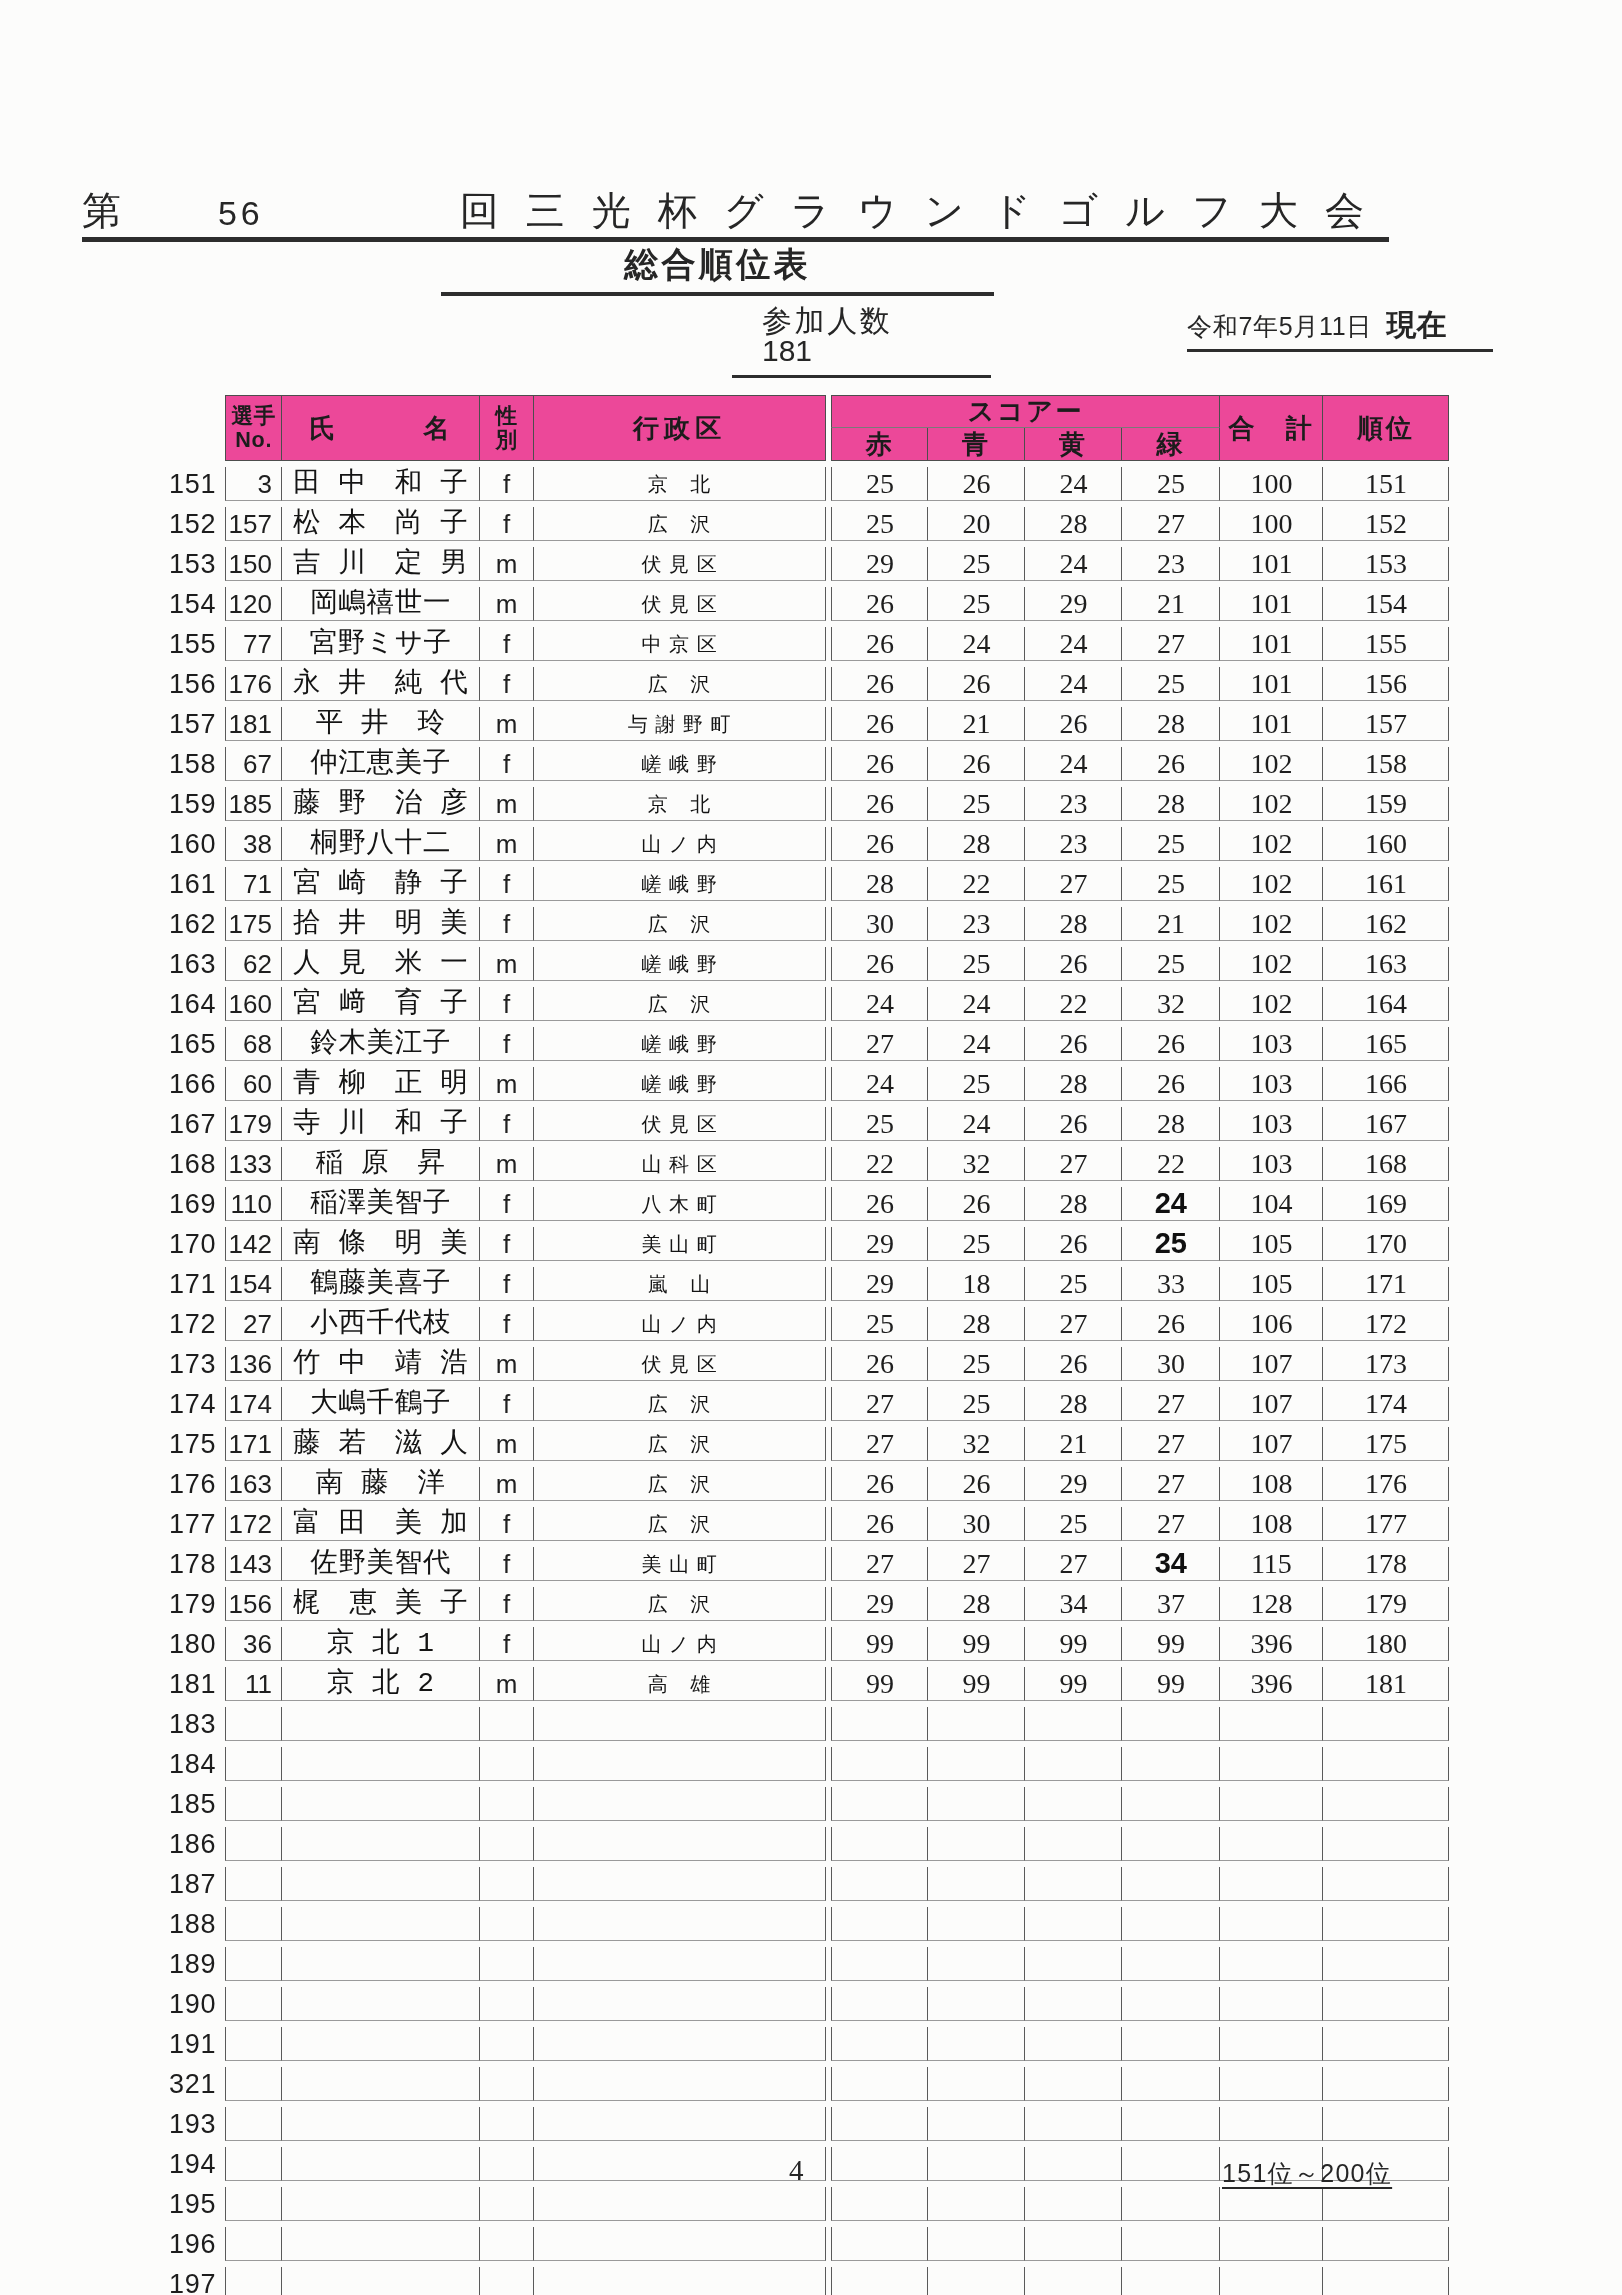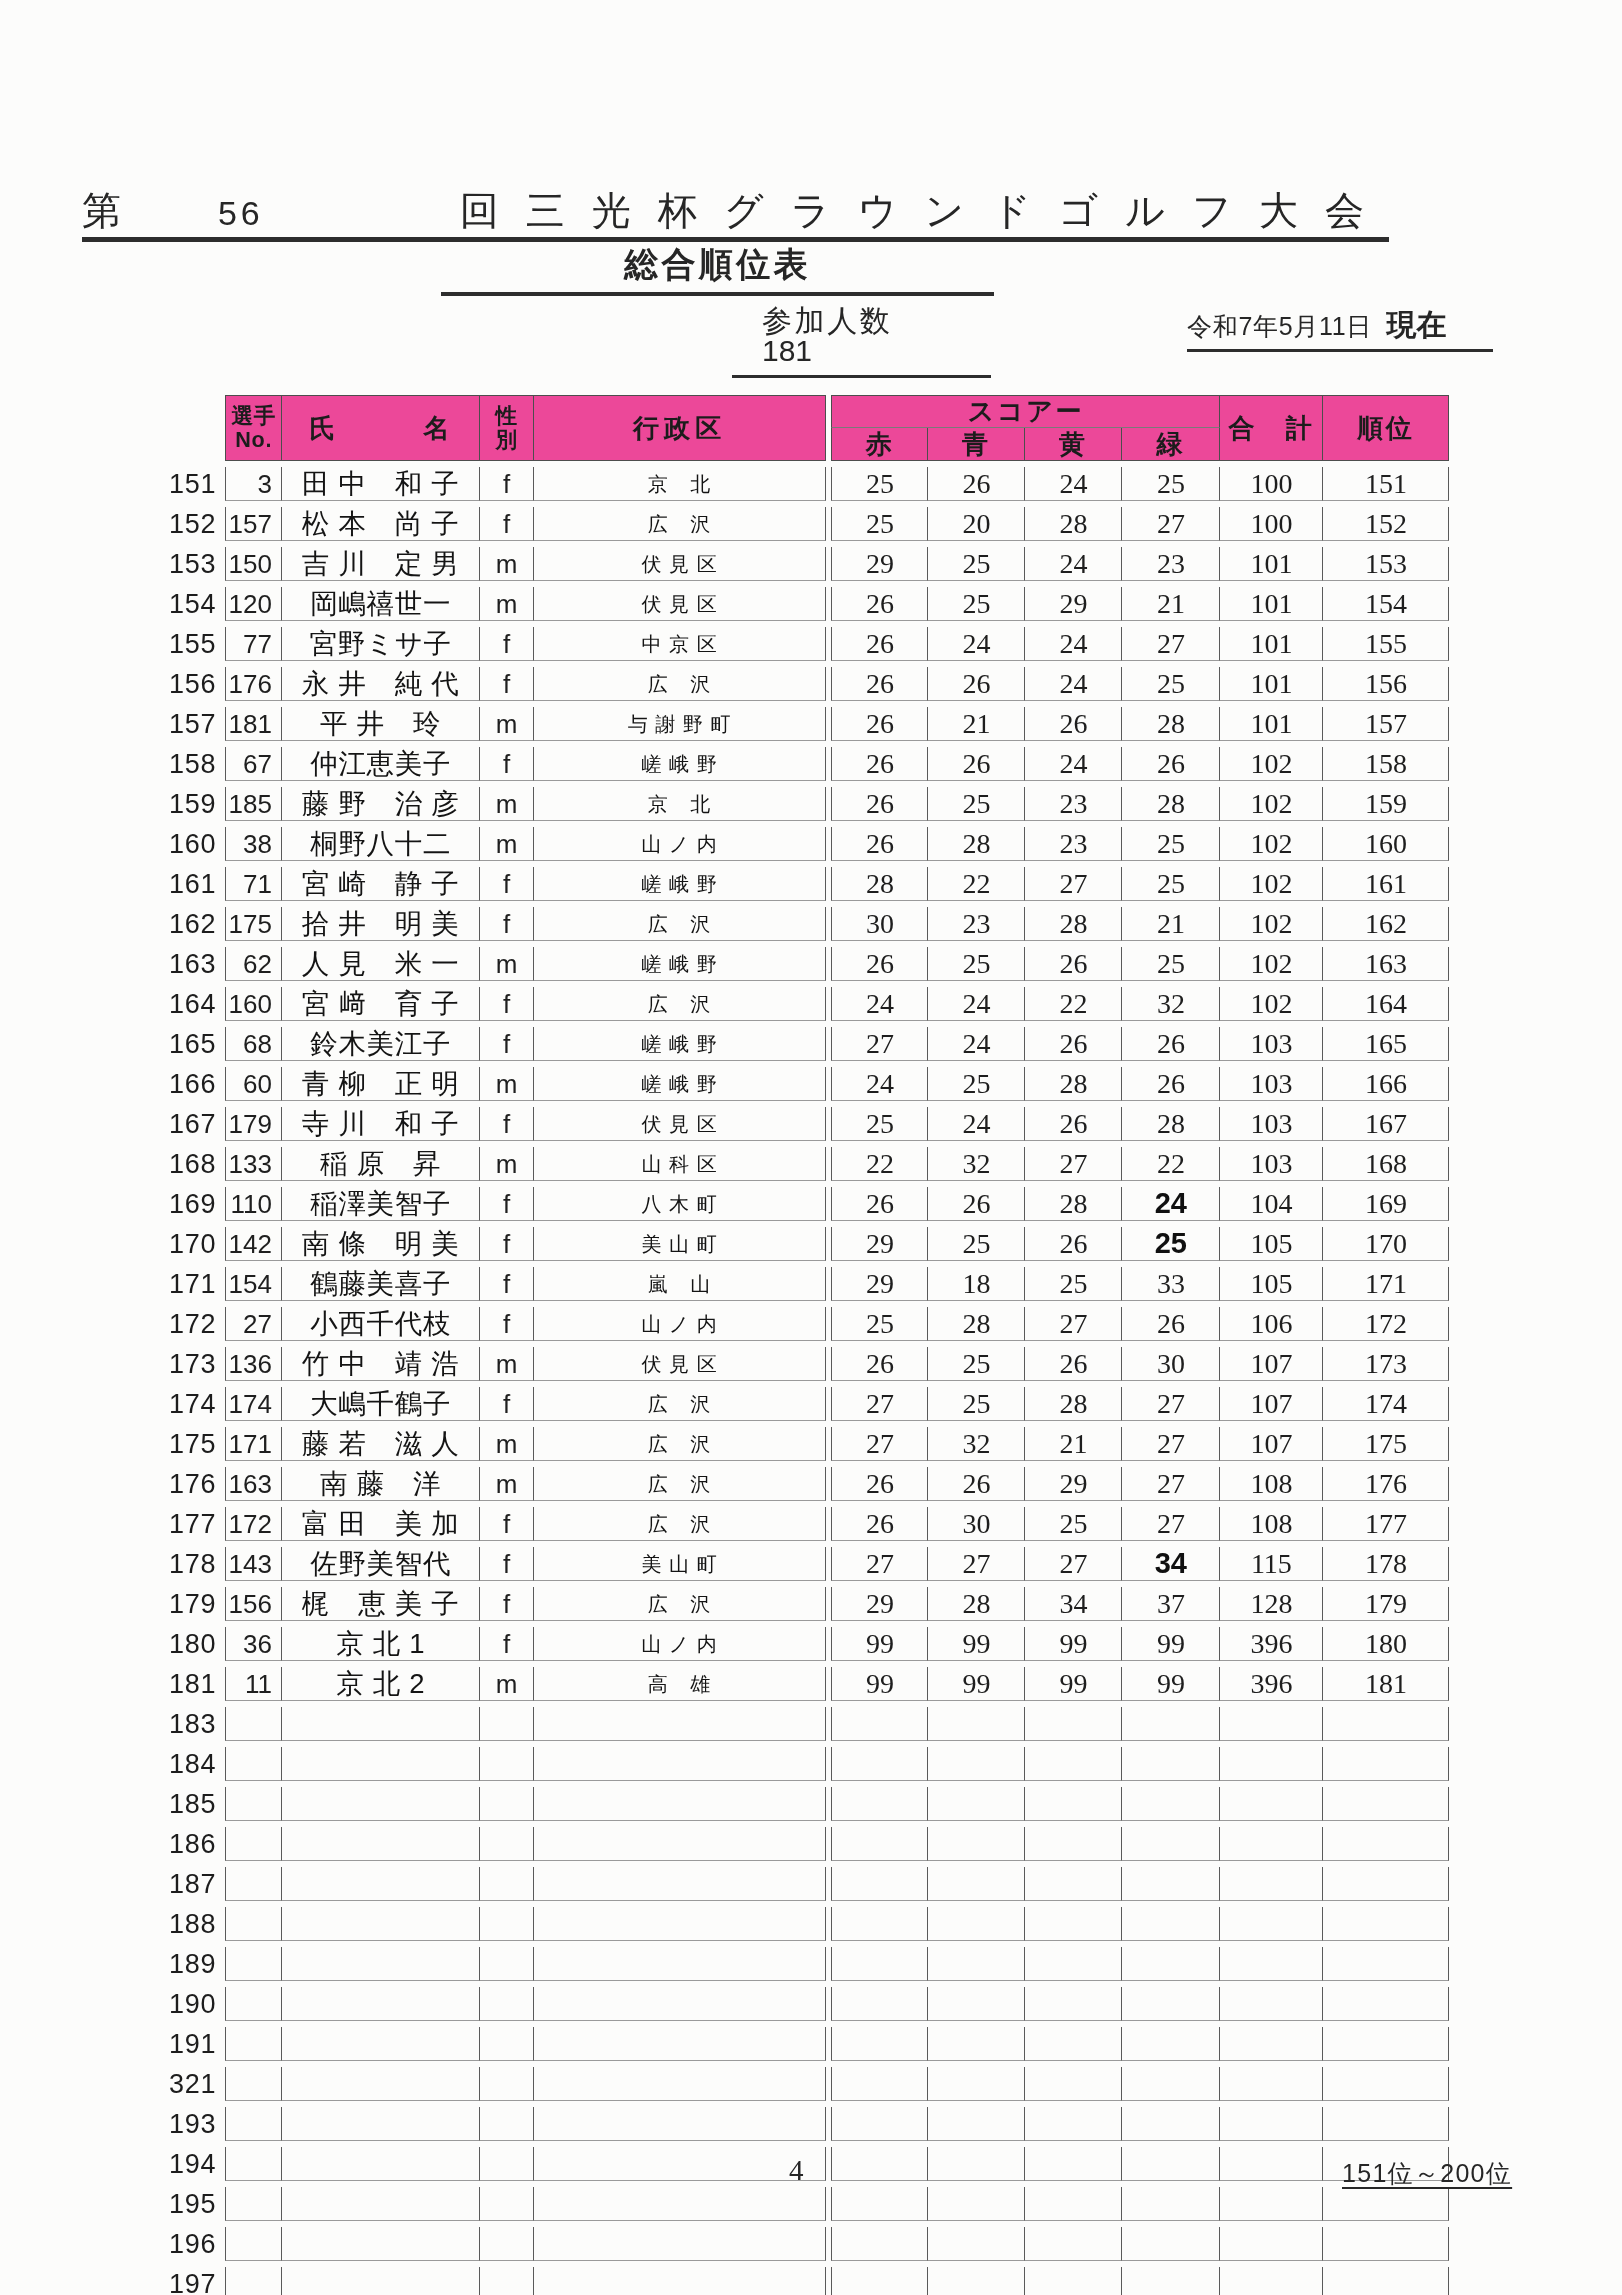--- a/index.html
+++ b/index.html
@@ -76,32 +76,32 @@
     display:flex;align-items:center;justify-content:flex-end;padding-right:3.9px;
     font-size:27px;color:#1d1d1d;letter-spacing:0.7px;
   }
   .gapc{background:transparent;}
   .ca,.cb{
     display:flex;align-items:center;justify-content:center;overflow:hidden;
     border-right:1.3px solid #5a5a5a;border-bottom:0.7px solid #9a9a9a;
     white-space:pre;line-height:1;
   }
   .c-no{justify-content:flex-end;padding-right:9.2px;font-size:26px;color:#1f1f1f;border-left:1.3px solid #5a5a5a;}
-  .c-name{font-family:Liberation Sans, sans-serif;font-size:27.5px;color:#141414;letter-spacing:0.7px;}
+  .c-name{font-family:Liberation Mono, monospace;font-size:27.5px;color:#141414;letter-spacing:0.7px;}
   .c-gen{font-size:26px;color:#1f1f1f;}
   .c-dist{font-family:"Liberation Serif",serif;font-size:20px;color:#141414;letter-spacing:1.3px;}
   .cb{font-family:"Liberation Serif",serif;font-size:28px;color:#1e1e1e;}
   .cb-first{border-left:1.3px solid #5a5a5a;}
   .cb.edited{font-family:"Liberation Sans",sans-serif;font-weight:700;font-size:29px;color:#101010;}
   .trow:last-child .ca,.trow:last-child .cb{border-bottom:1.3px solid #5a5a5a;}
 
   
   .footer-page{position:absolute;left:789px;top:2154px;font-family:"Liberation Serif",serif;font-size:29px;color:#262626;}
   .footer-range{
-    position:absolute;left:1342px;top:2157px;font-size:25px;letter-spacing:1.3px;color:#262626;font-weight:500;
+    position:absolute;left:1222px;top:2157px;font-size:25px;letter-spacing:1.3px;color:#262626;font-weight:500;
     text-decoration:underline;text-decoration-thickness:2px;text-underline-offset:5.2px;
   }
 </style>
 </head>
 <body>
 
 <div class="page">
 
   <div class="title-line">
     <span class="t-prefix">第</span>

